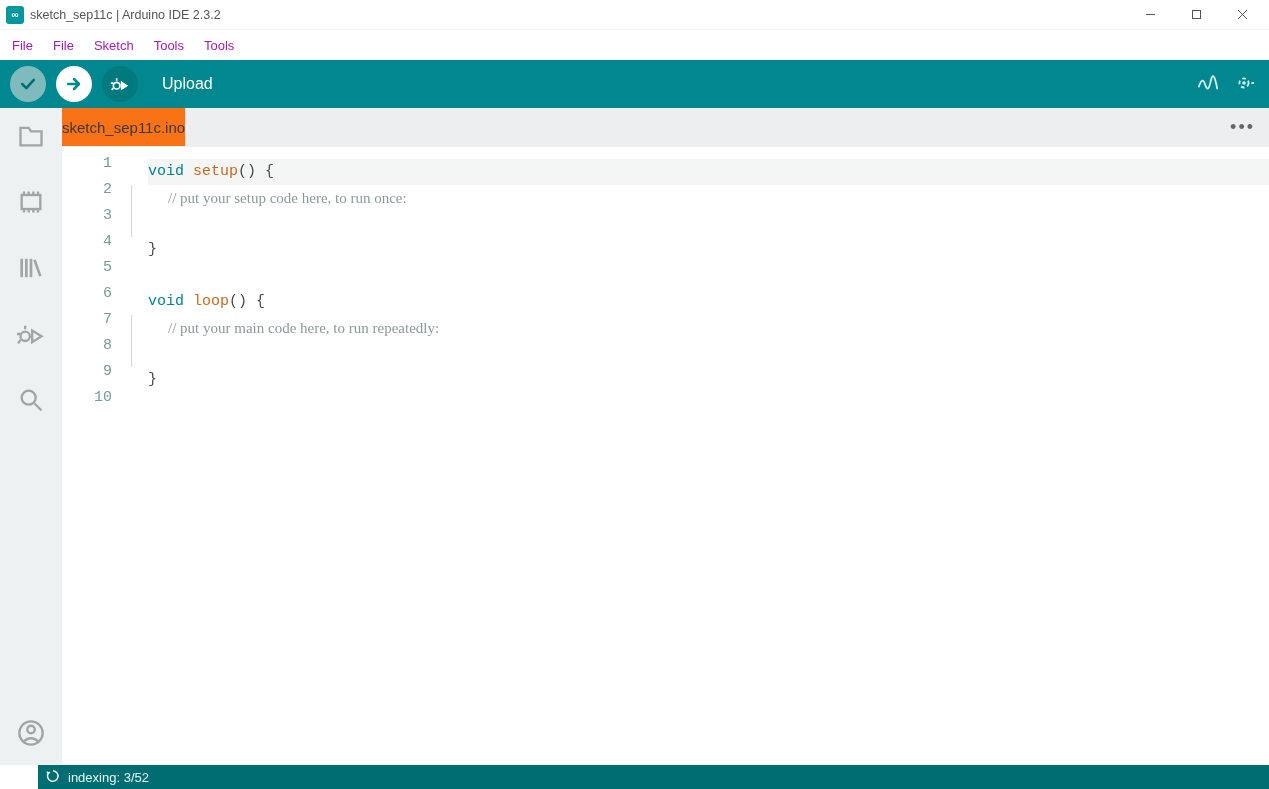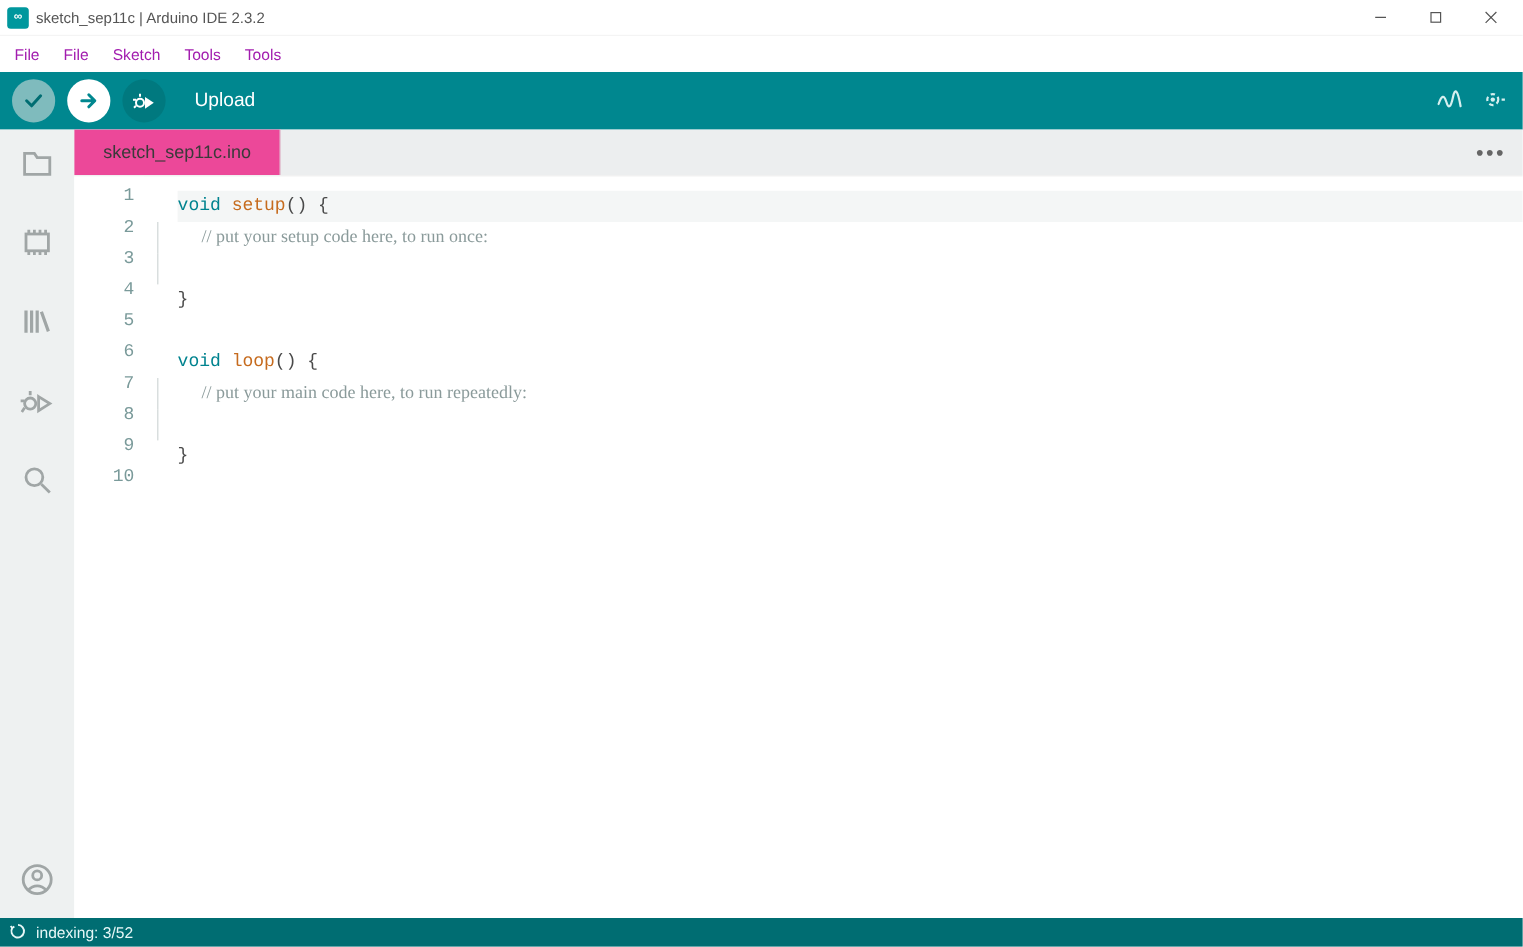--- a/index.html
+++ b/index.html
@@ -140,23 +140,23 @@
     flex-direction: column;
     min-width: 0;
   }
   .tabbar {
     height: 38px;
     background: #eceeef;
     display: flex;
     align-items: flex-end;
   }
   .tab {
-    background: #ec4899;
+    background: #f97316;
     height: 38px;
-    padding: 0 24px;
+    padding: 0 0;
     display: flex;
     align-items: center;
     font-size: 15px;
     color: #3a3a3a;
     border-right: 1px solid #e0e0e0;
   }
   .tab-actions {
     margin-left: auto;
     padding: 0 14px;
     color: #666;
@@ -210,20 +210,21 @@
   
   .statusbar {
     height: 24px;
     background: #006d72;
     color: #e6f7f7;
     display: flex;
     align-items: center;
     font-size: 13px;
     padding: 0 12px 0 8px;
     gap: 8px;
+    margin-left: 38px;
   }
   .statusbar .spin svg { width: 14px; height: 14px; }
   .status-right {
     margin-left: auto;
     display: flex;
     align-items: center;
     gap: 18px;
   }
   .bell svg { width: 15px; height: 15px; }
 </style>

